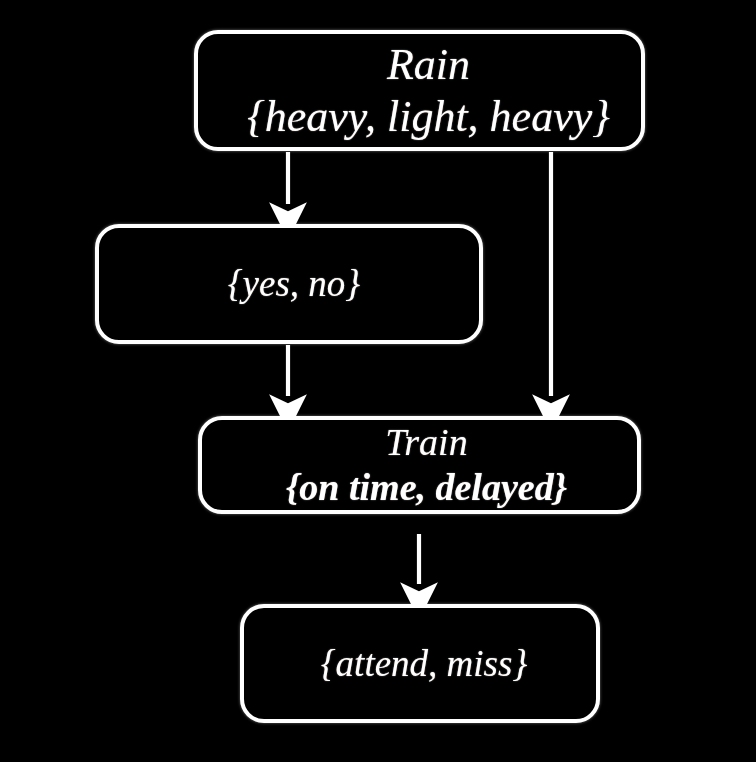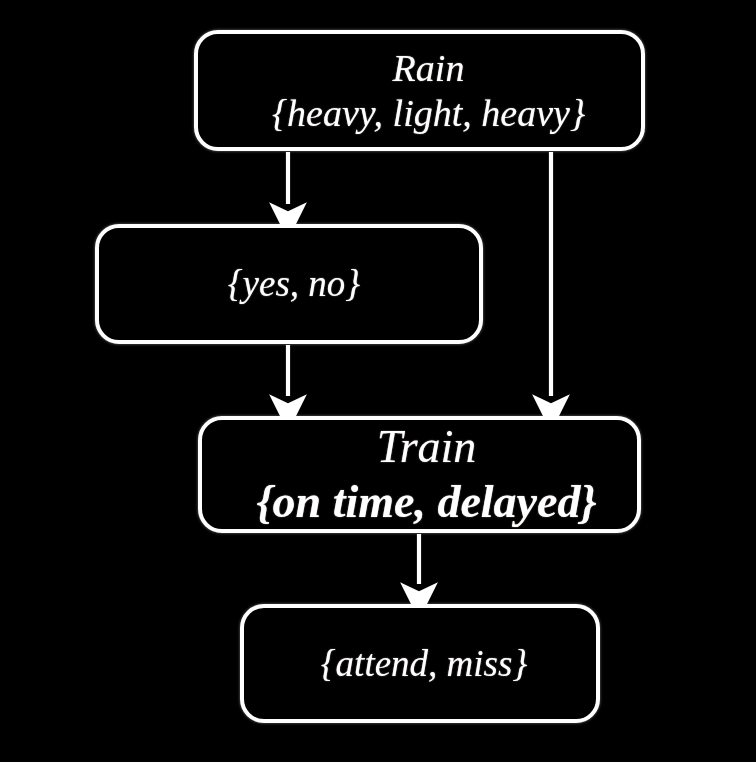--- a/index.html
+++ b/index.html
@@ -49,35 +49,35 @@
     white-space: nowrap;
   }
   .node .line2 {
     display: block;
     white-space: nowrap;
   }
 
   
   #node-rain {
     left: 194px; top: 30px; width: 451px; height: 121px;
-    font-size: 38px;
+    font-size: 44px;
   }
   #node-rain .line1 { padding-left: 18px; }
   #node-rain .line2 { padding-left: 18px; }
 
   #node-maintenance {
     left: 95px; top: 224px; width: 388px; height: 120px;
     font-size: 37px;
   }
   #node-maintenance .line1 { padding-left: 10px; }
   #node-maintenance .line2 { padding-left: 10px; }
 
   #node-train {
-    left: 198px; top: 416px; width: 443px; height: 117px;
-    font-size: 46px;
+    left: 198px; top: 416px; width: 443px; height: 98px;
+    font-size: 38px;
     text-align: right;
   }
   #node-train .line1 { padding-left: 14px; }
   #node-train .line2 { padding-left: 14px; font-weight: bold; }
 
   #node-appointment {
     left: 240px; top: 604px; width: 360px; height: 119px;
     font-size: 37px;
   }
   #node-appointment .line1 { padding-left: 8px; }

